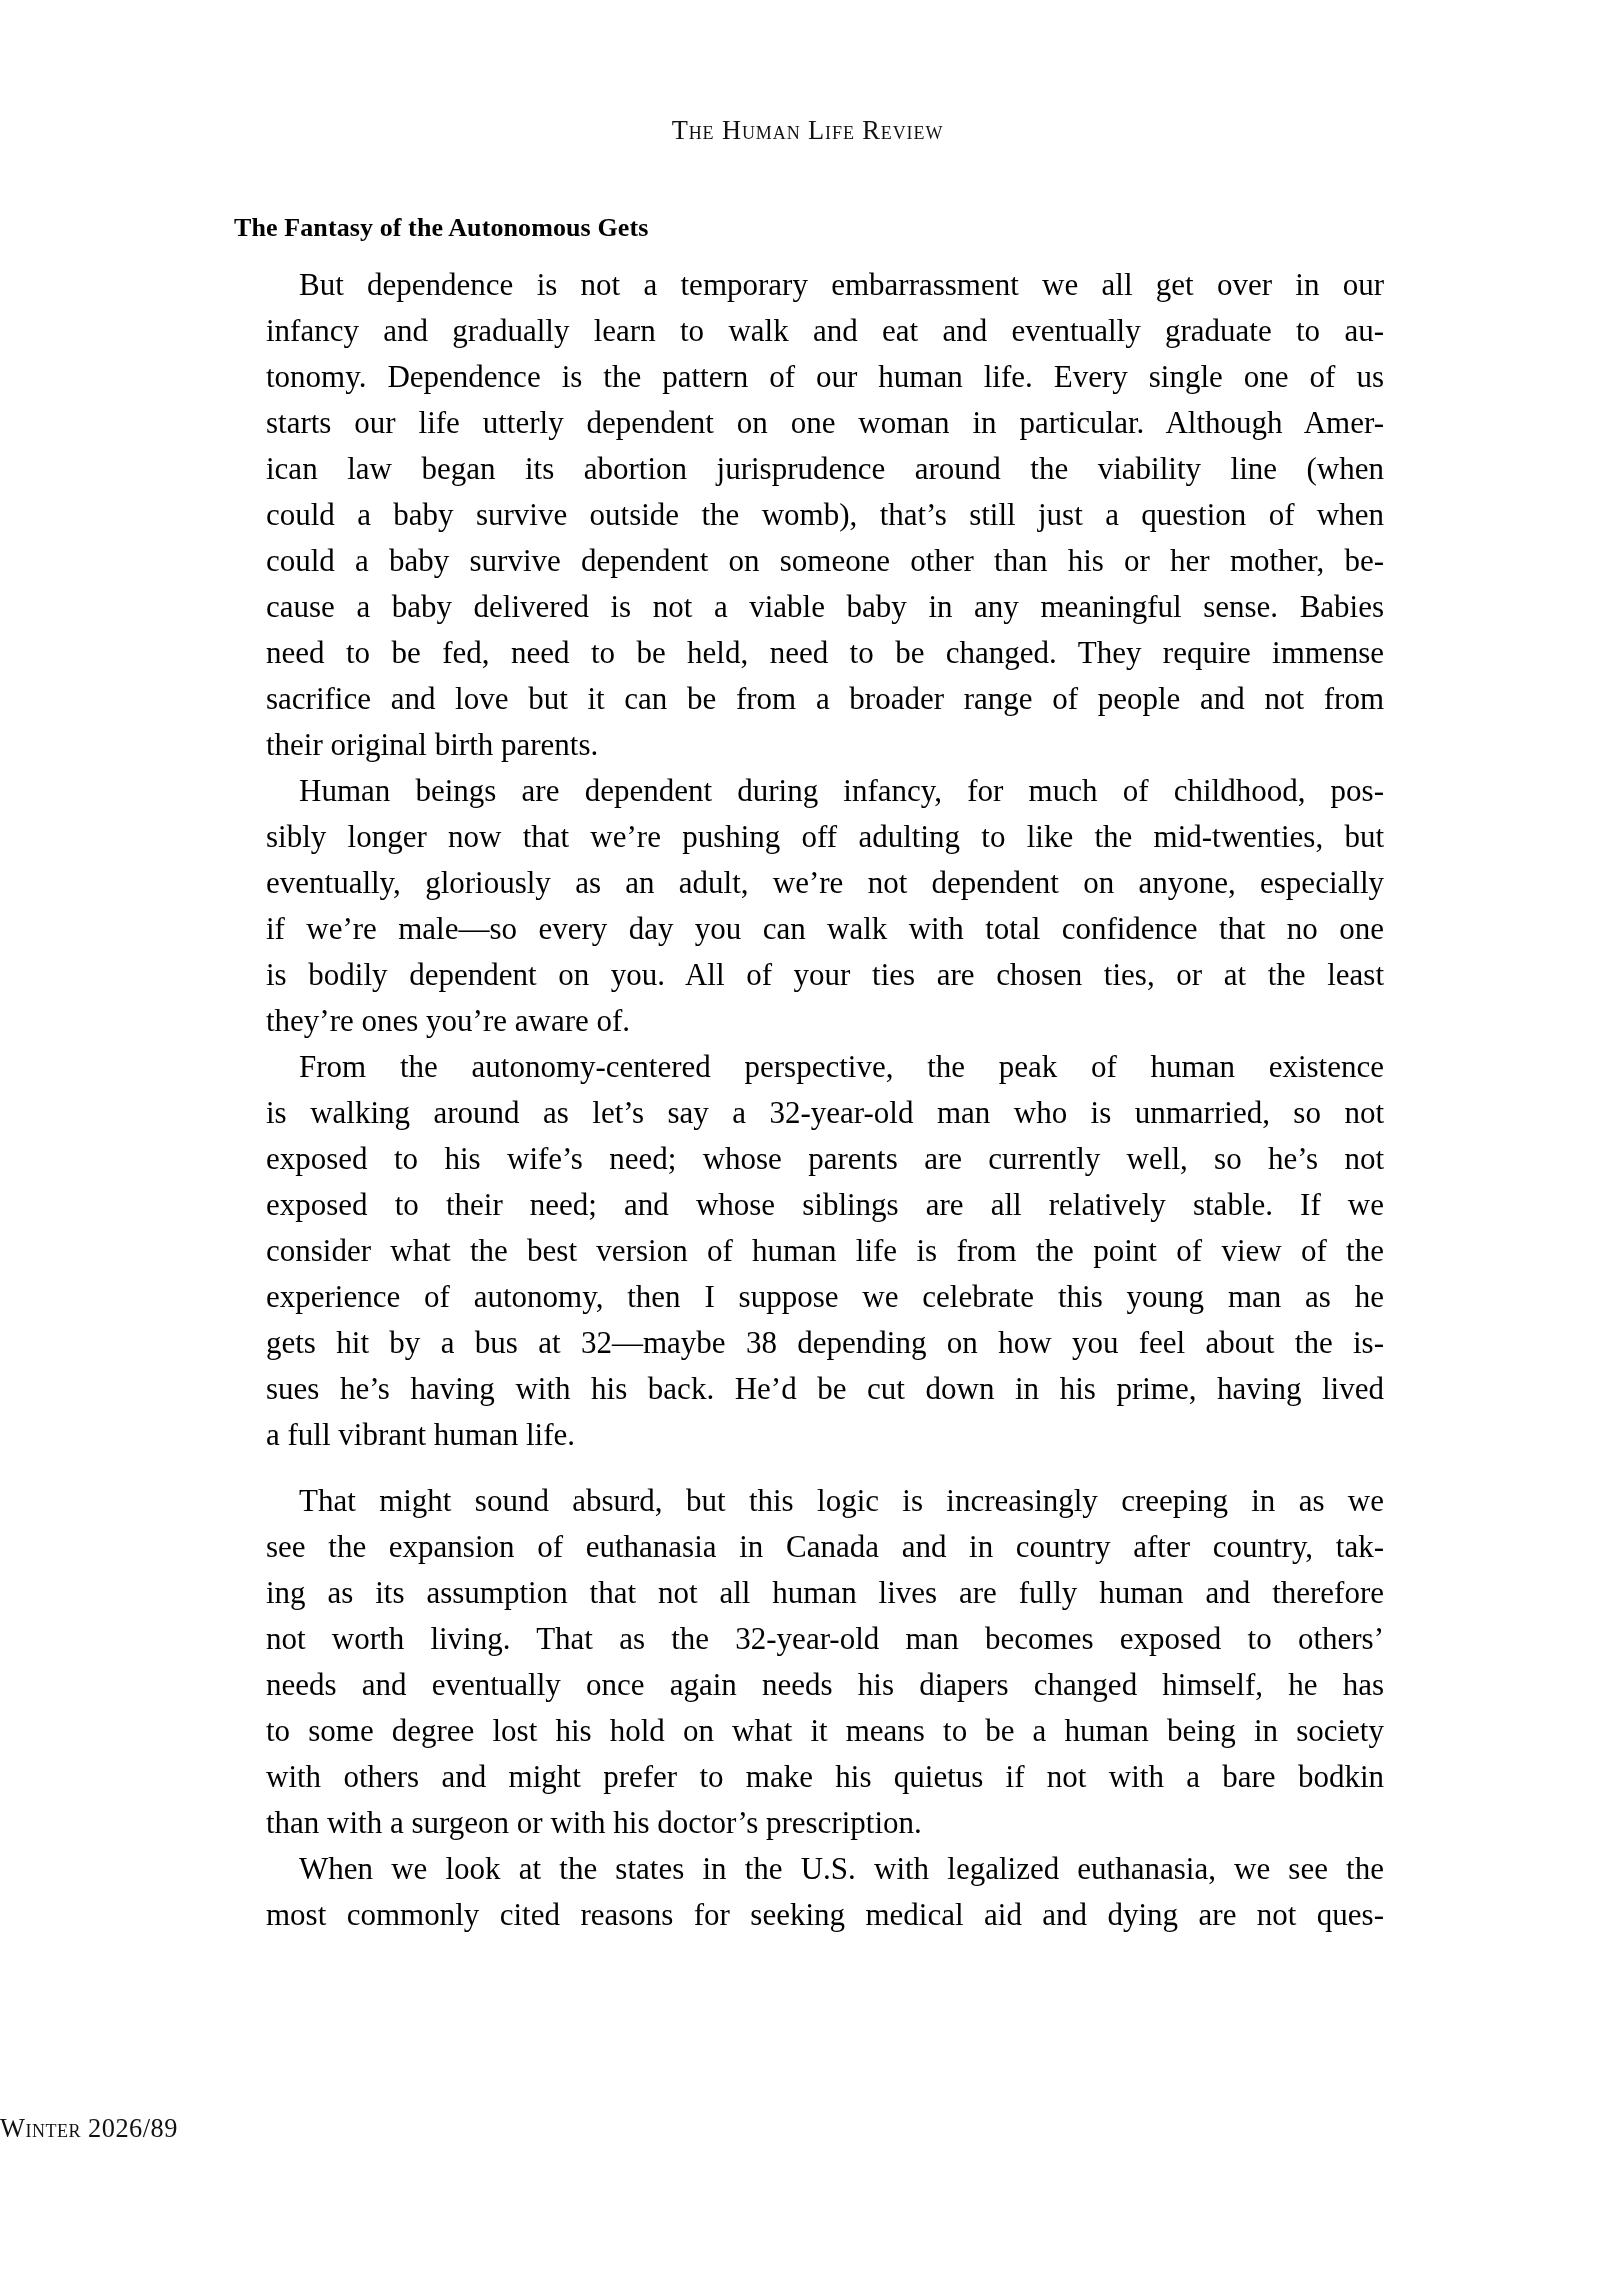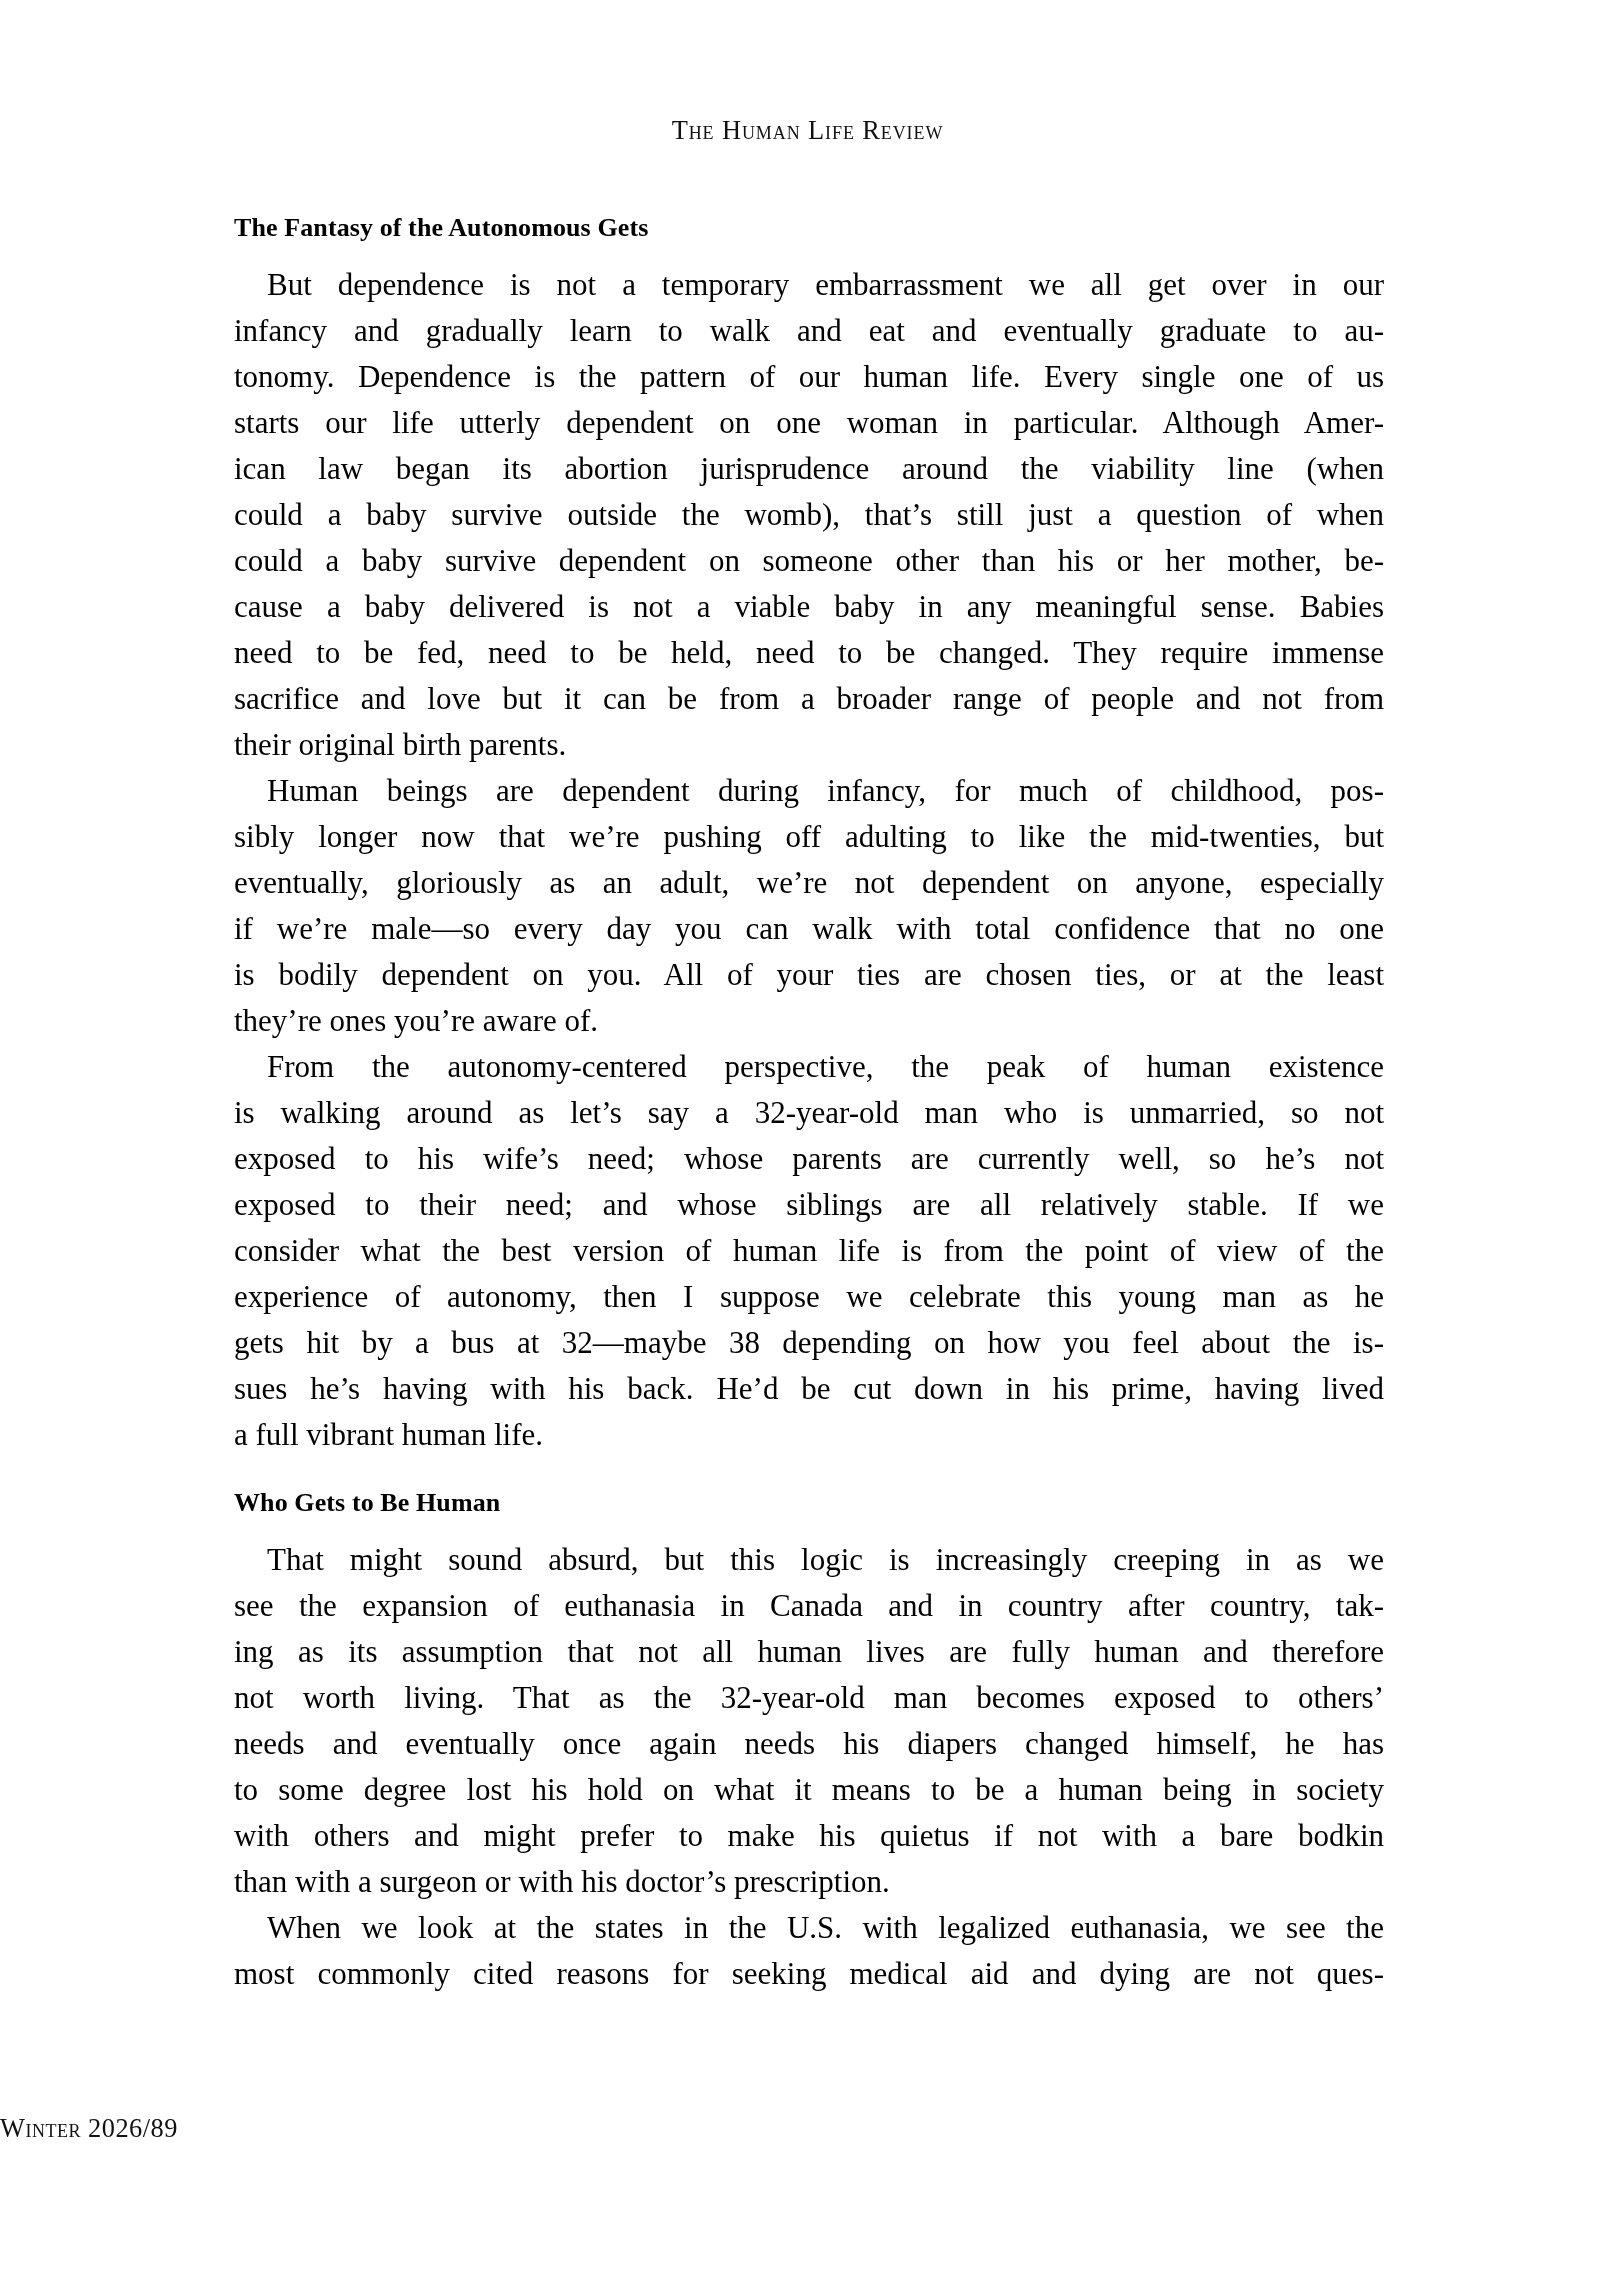--- a/index.html
+++ b/index.html
@@ -82,20 +82,21 @@
   .para.after-heading {
     margin-top: 19.6px;
   }
 
   
   .ln {
     display: block;
     text-align: justify;
     text-align-last: justify;
     white-space: pre;
+    margin-left: 32px;
   }
 
   .ln.last {
     text-align-last: left;
   }
 
   .ln.indent {
     text-indent: 33px;
   }
 
@@ -128,21 +129,20 @@
   <div class="running-header">
     <span class="hdr-text">The Human Life Review</span>
   </div>
 
   <div class="content">
 
   <div class="section-heading">The Fantasy of the Autonomous Gets</div>
       <p class="para after-heading"><span class="ln indent">But dependence is not a temporary embarrassment we all get over in our</span><span class="ln">infancy and gradually learn to walk and eat and eventually graduate to au-</span><span class="ln">tonomy. Dependence is the pattern of our human life. Every single one of us</span><span class="ln">starts our life utterly dependent on one woman in particular. Although Amer-</span><span class="ln">ican law began its abortion jurisprudence around the viability line (when</span><span class="ln">could a baby survive outside the womb), that’s still just a question of when</span><span class="ln">could a baby survive dependent on someone other than his or her mother, be-</span><span class="ln">cause a baby delivered is not a viable baby in any meaningful sense. Babies</span><span class="ln">need to be fed, need to be held, need to be changed. They require immense</span><span class="ln">sacrifice and love but it can be from a broader range of people and not from</span><span class="ln last">their original birth parents.</span></p>
       <p class="para"><span class="ln indent">Human beings are dependent during infancy, for much of childhood, pos-</span><span class="ln">sibly longer now that we’re pushing off adulting to like the mid-twenties, but</span><span class="ln">eventually, gloriously as an adult, we’re not dependent on anyone, especially</span><span class="ln">if we’re male—so every day you can walk with total confidence that no one</span><span class="ln">is bodily dependent on you. All of your ties are chosen ties, or at the least</span><span class="ln last">they’re ones you’re aware of.</span></p>
       <p class="para"><span class="ln indent">From the autonomy-centered perspective, the peak of human existence</span><span class="ln">is walking around as let’s say a 32-year-old man who is unmarried, so not</span><span class="ln">exposed to his wife’s need; whose parents are currently well, so he’s not</span><span class="ln">exposed to their need; and whose siblings are all relatively stable. If we</span><span class="ln">consider what the best version of human life is from the point of view of the</span><span class="ln">experience of autonomy, then I suppose we celebrate this young man as he</span><span class="ln">gets hit by a bus at 32—maybe 38 depending on how you feel about the is-</span><span class="ln">sues he’s having with his back. He’d be cut down in his prime, having lived</span><span class="ln last">a full vibrant human life.</span></p>
-      <div class="section-heading second">Who Gets to Be Human</div>
       <p class="para after-heading"><span class="ln indent">That might sound absurd, but this logic is increasingly creeping in as we</span><span class="ln">see the expansion of euthanasia in Canada and in country after country, tak-</span><span class="ln">ing as its assumption that not all human lives are fully human and therefore</span><span class="ln">not worth living. That as the 32-year-old man becomes exposed to others’</span><span class="ln">needs and eventually once again needs his diapers changed himself, he has</span><span class="ln">to some degree lost his hold on what it means to be a human being in society</span><span class="ln">with others and might prefer to make his quietus if not with a bare bodkin</span><span class="ln last">than with a surgeon or with his doctor’s prescription.</span></p>
       <p class="para"><span class="ln indent">When we look at the states in the U.S. with legalized euthanasia, we see the</span><span class="ln">most commonly cited reasons for seeking medical aid and dying are not ques-</span></p>
     </div>
 
   <div class="page-footer">
     <span class="ftr-text">Winter 2026/89</span>
   </div>
 
 </div>
 

